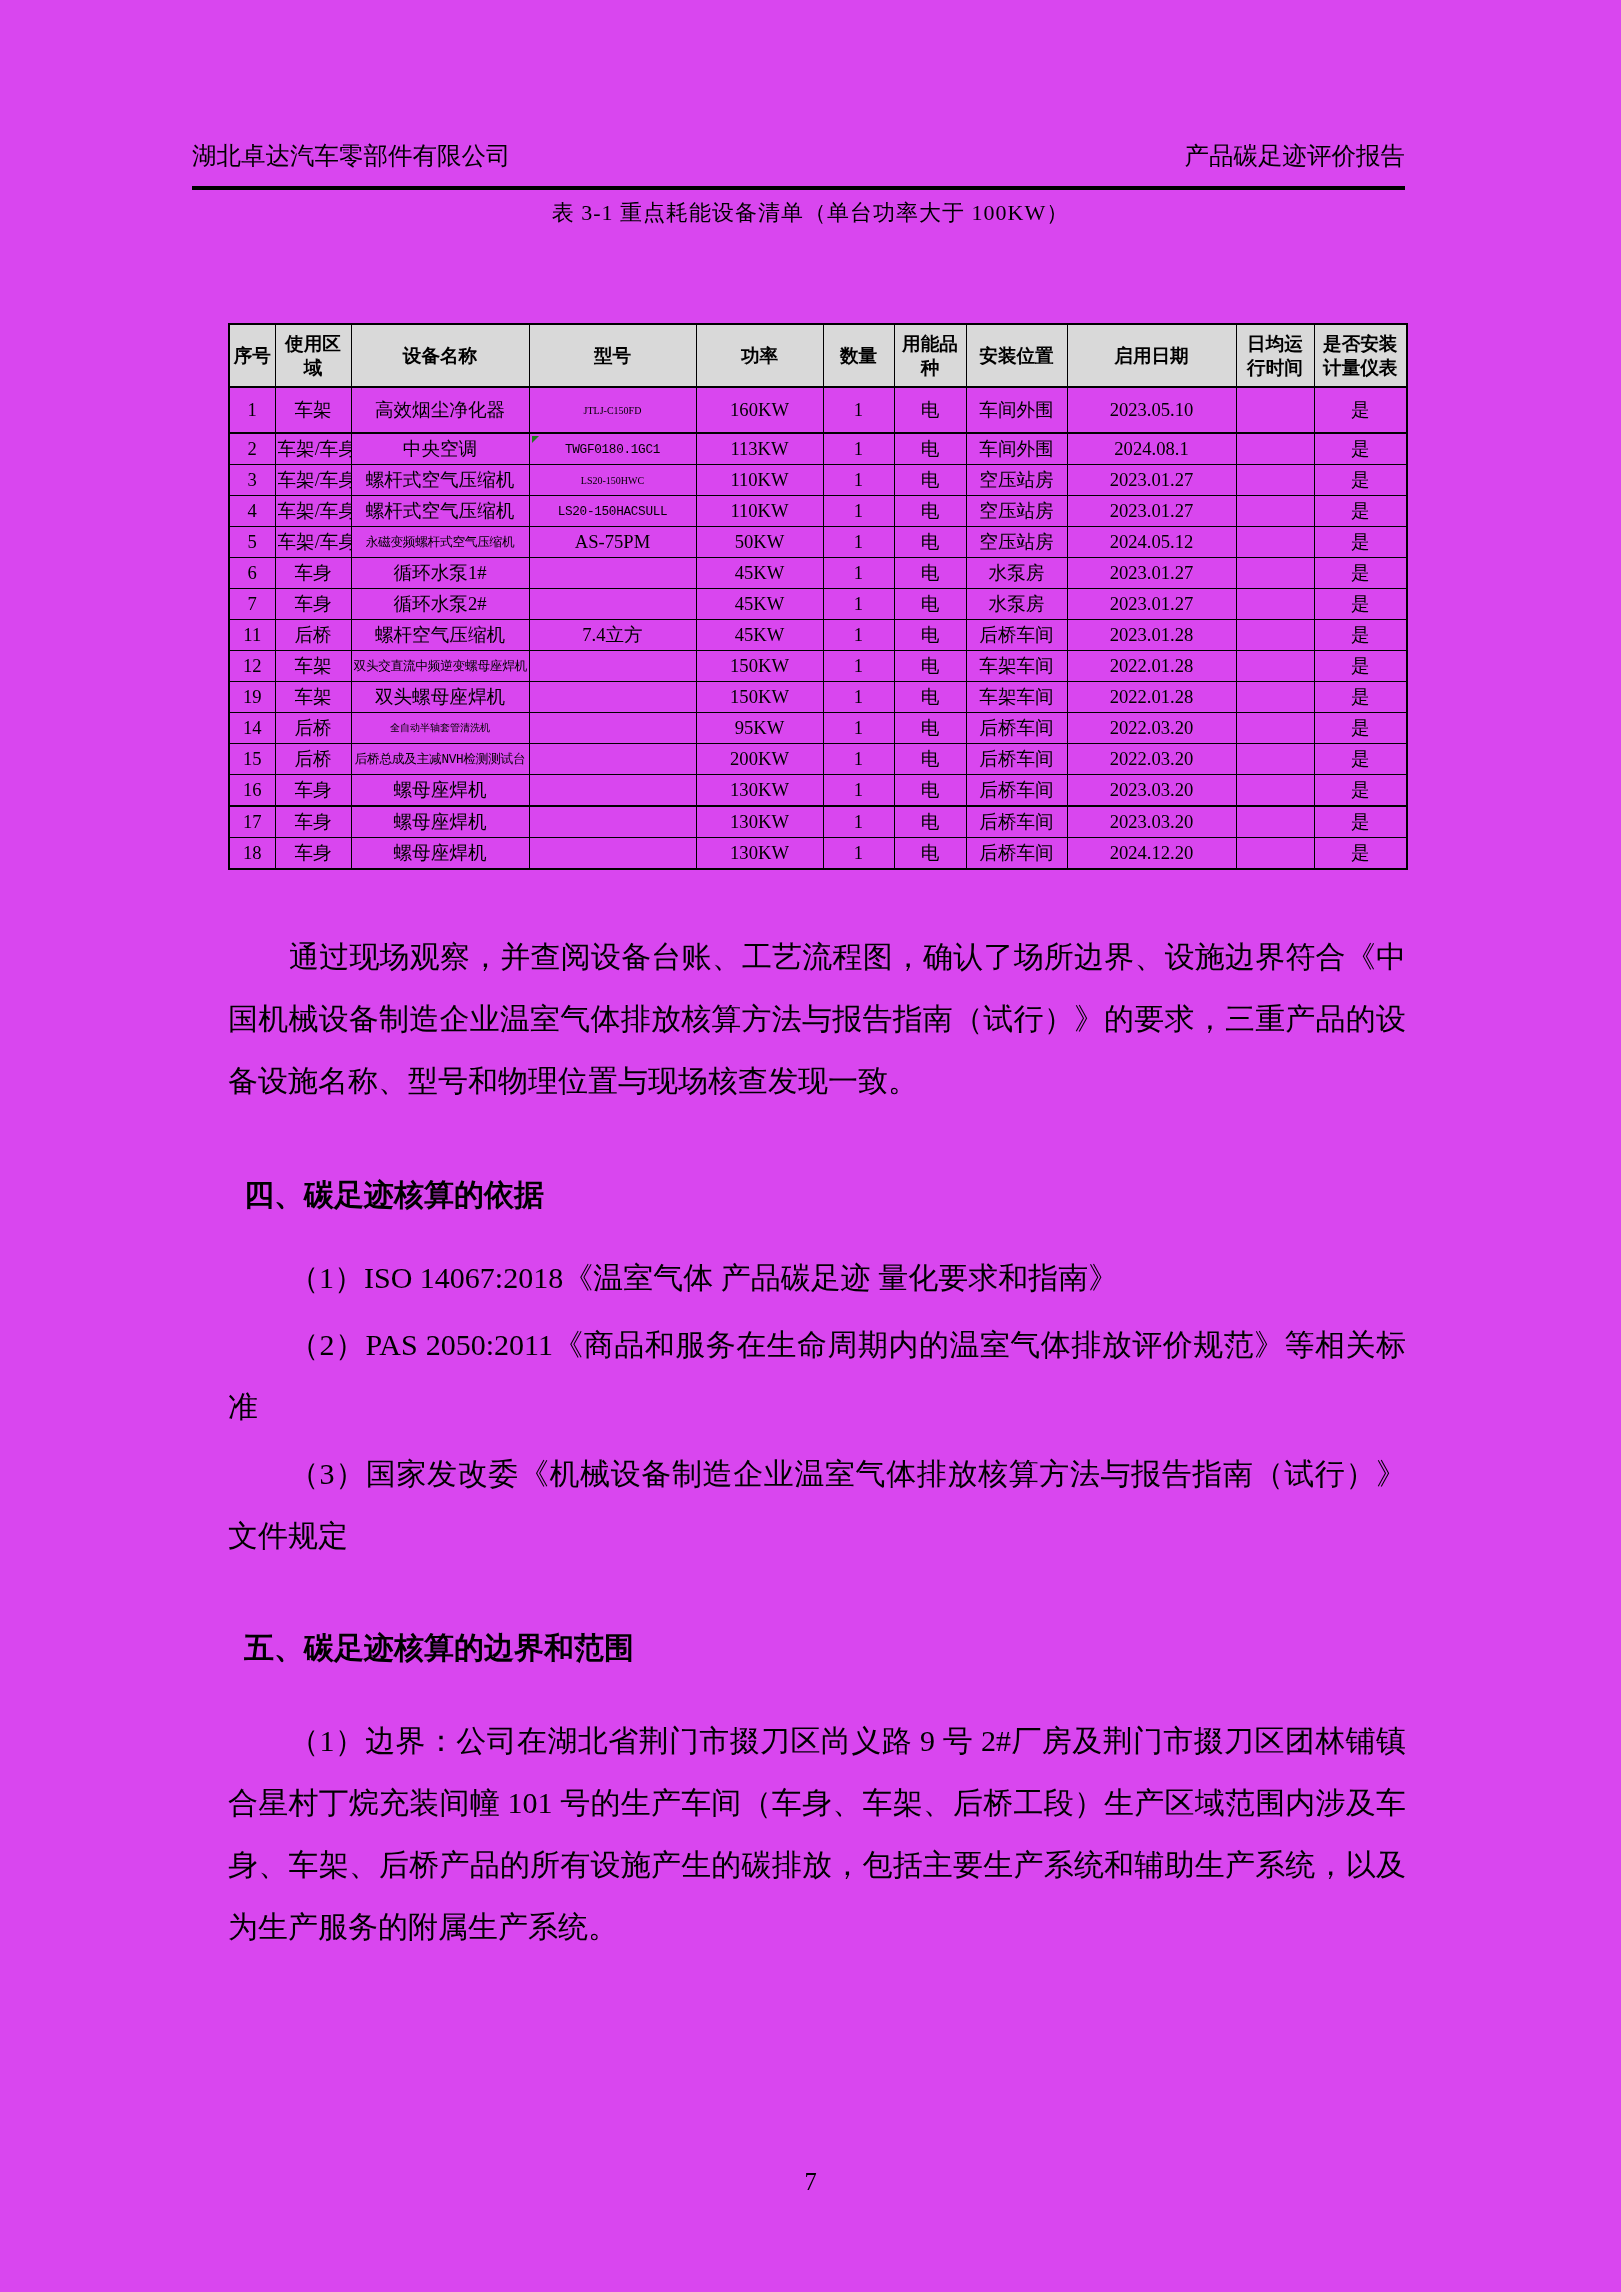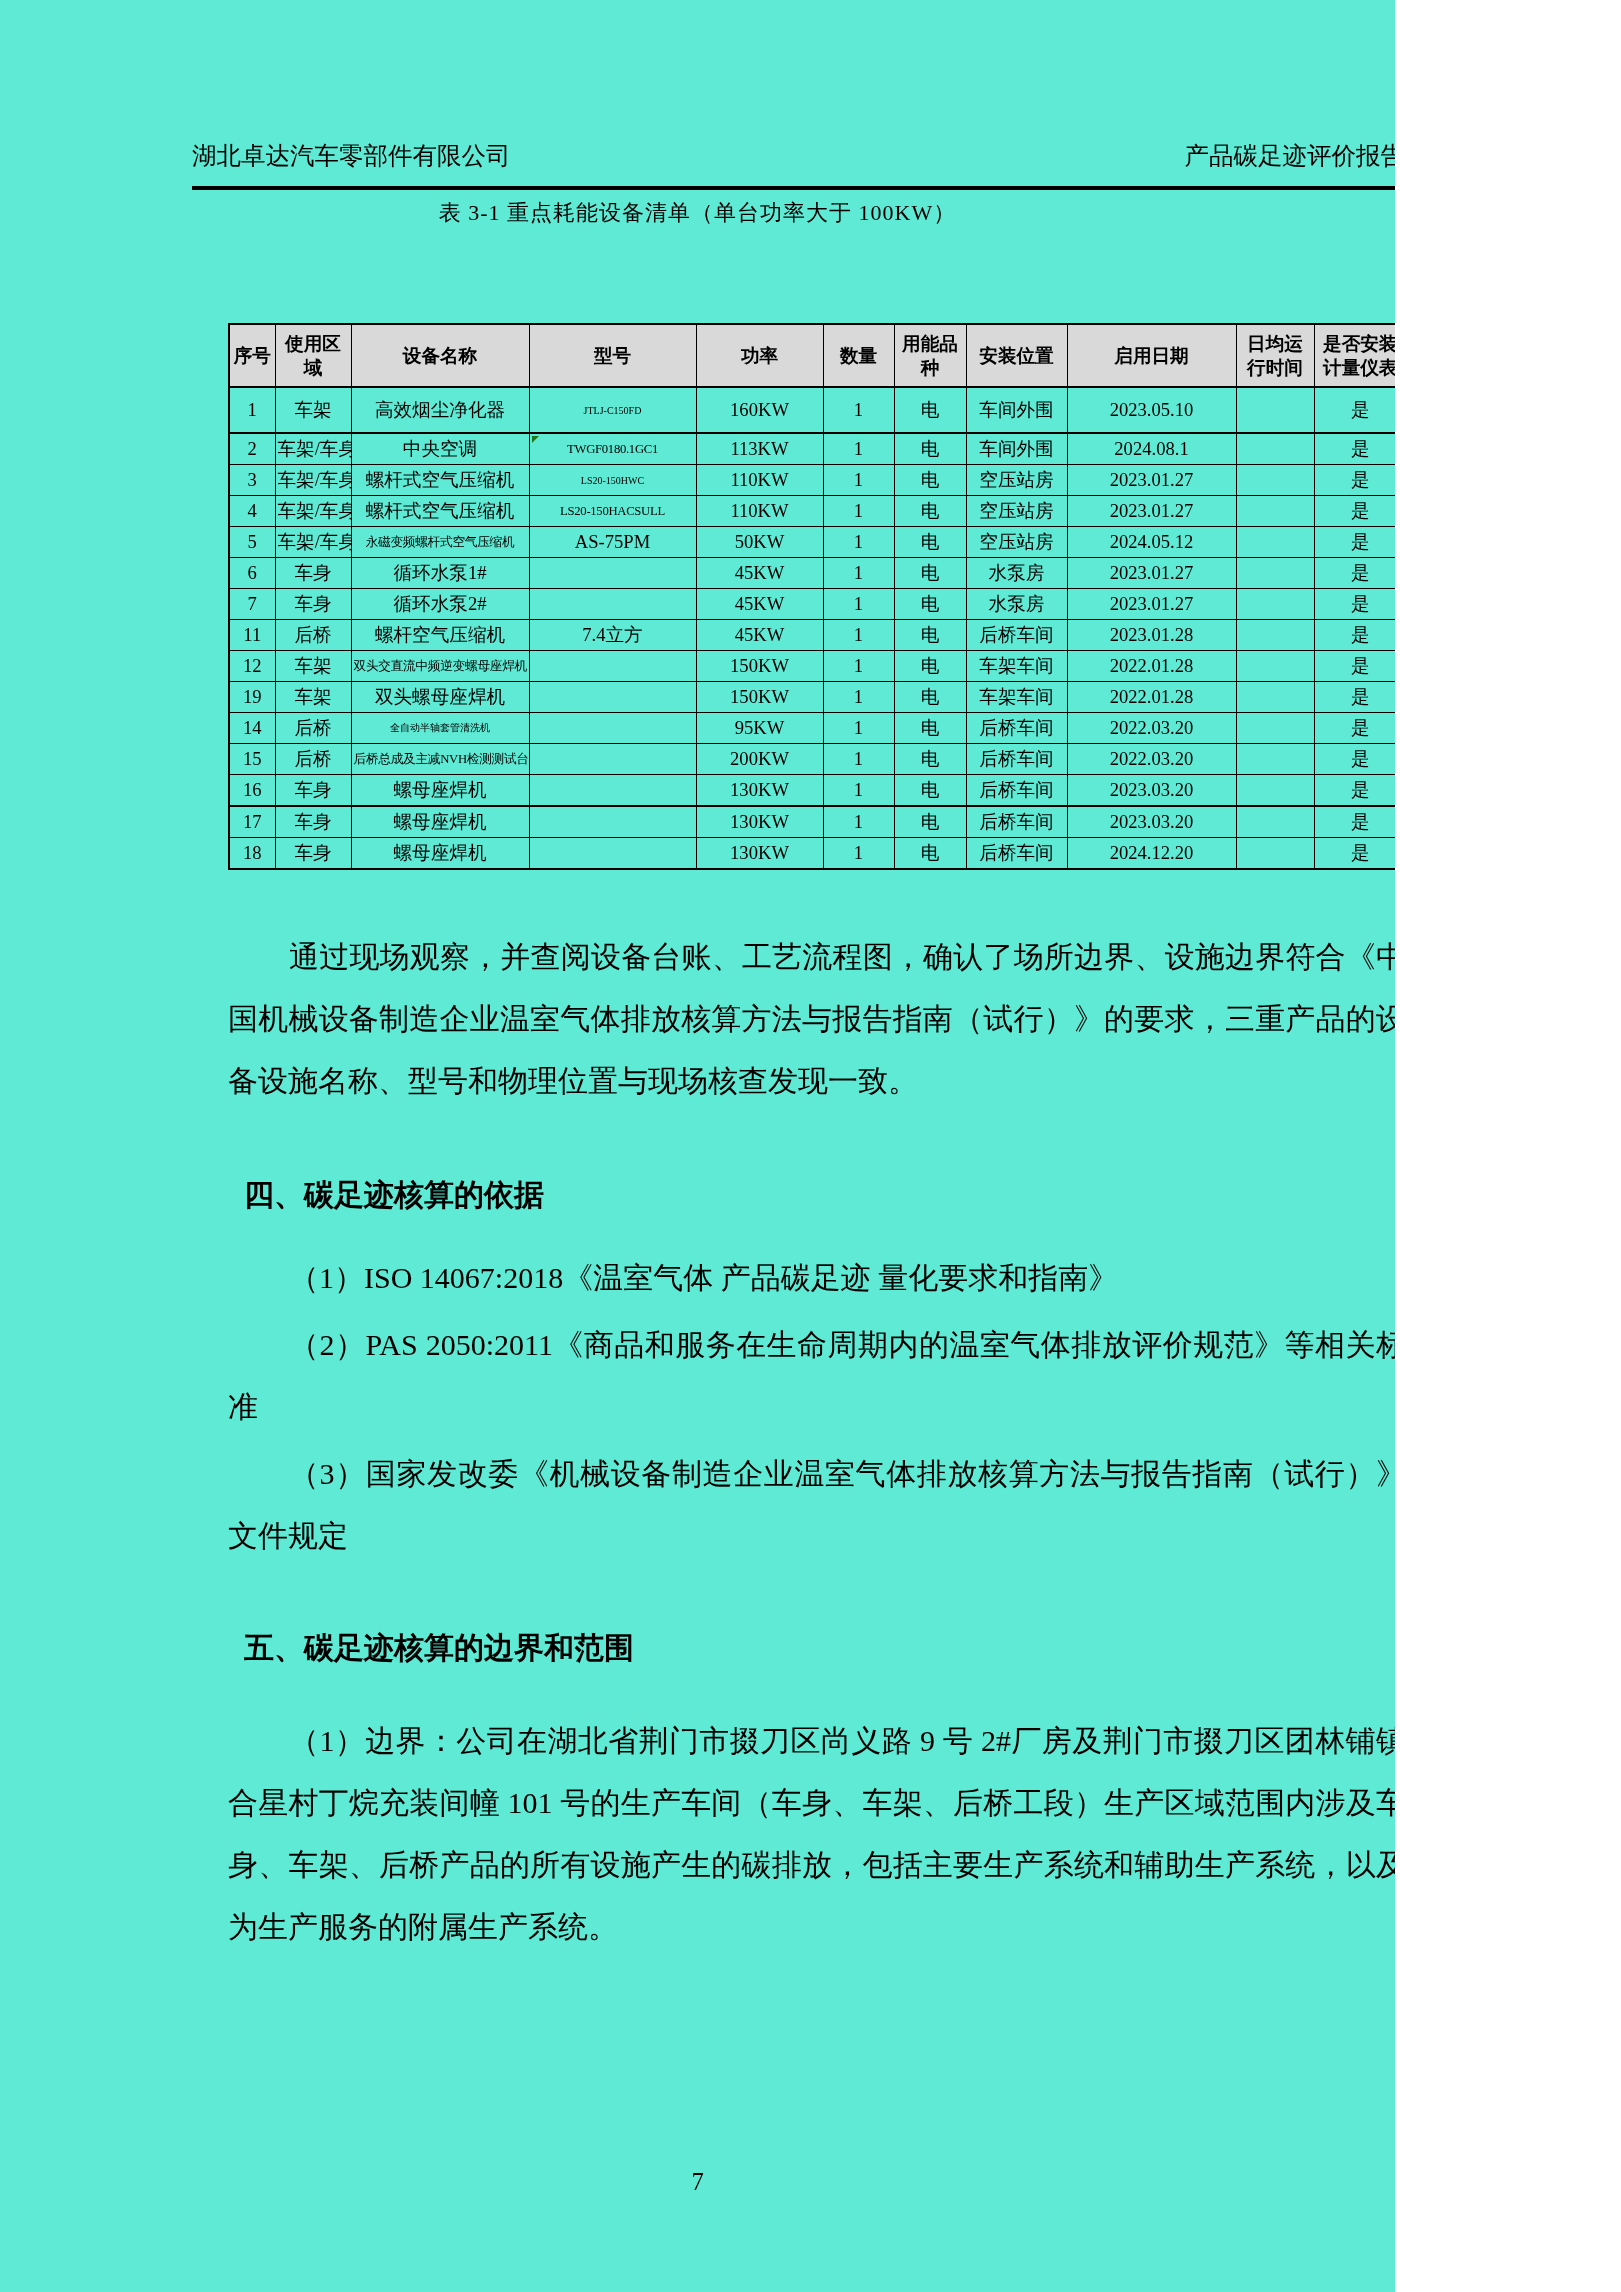--- a/index.html
+++ b/index.html
@@ -1,20 +1,20 @@
 <!DOCTYPE html>
 <html><head>
 <meta charset="utf-8">
 <style>
   html,body{margin:0;padding:0;background:#ffffff;}
   .page{
     position:relative;
-    width:1395px;
+    width:1621px;
     height:2293px;
-    background:#5eead4;
+    background:#d946ef;
     color:#000;
     font-family:"Liberation Serif","DejaVu Serif",serif;
     overflow:hidden;
   }
   .page-header{
     position:absolute;
     top:139px;
     left:192px;
     width:1213px;
     display:flex;
@@ -64,21 +64,21 @@
     border:1px solid #000;
     height:30px;
     padding:0 2px;
     text-align:center;
     overflow:hidden;
     white-space:nowrap;
   }
   tr.row-tall td{height:44px;}
   tr.thick-bottom td{border-bottom:2.9px solid #000;}
   td.sm{font-size:10px;}
-  td.xs{font-size:12.7px;letter-spacing:-0.3px;}
+  td.xs{font-size:12.7px;letter-spacing:-0.3px;font-family:Liberation Mono, monospace;}
   td.mark{position:relative;}
   td.mark::before{
     content:"";
     position:absolute;
     left:2px;top:2px;
     width:0;height:0;
     border-top:7.8px solid #1f7a1f;
     border-right:7.8px solid transparent;
   }
   .body-block{

